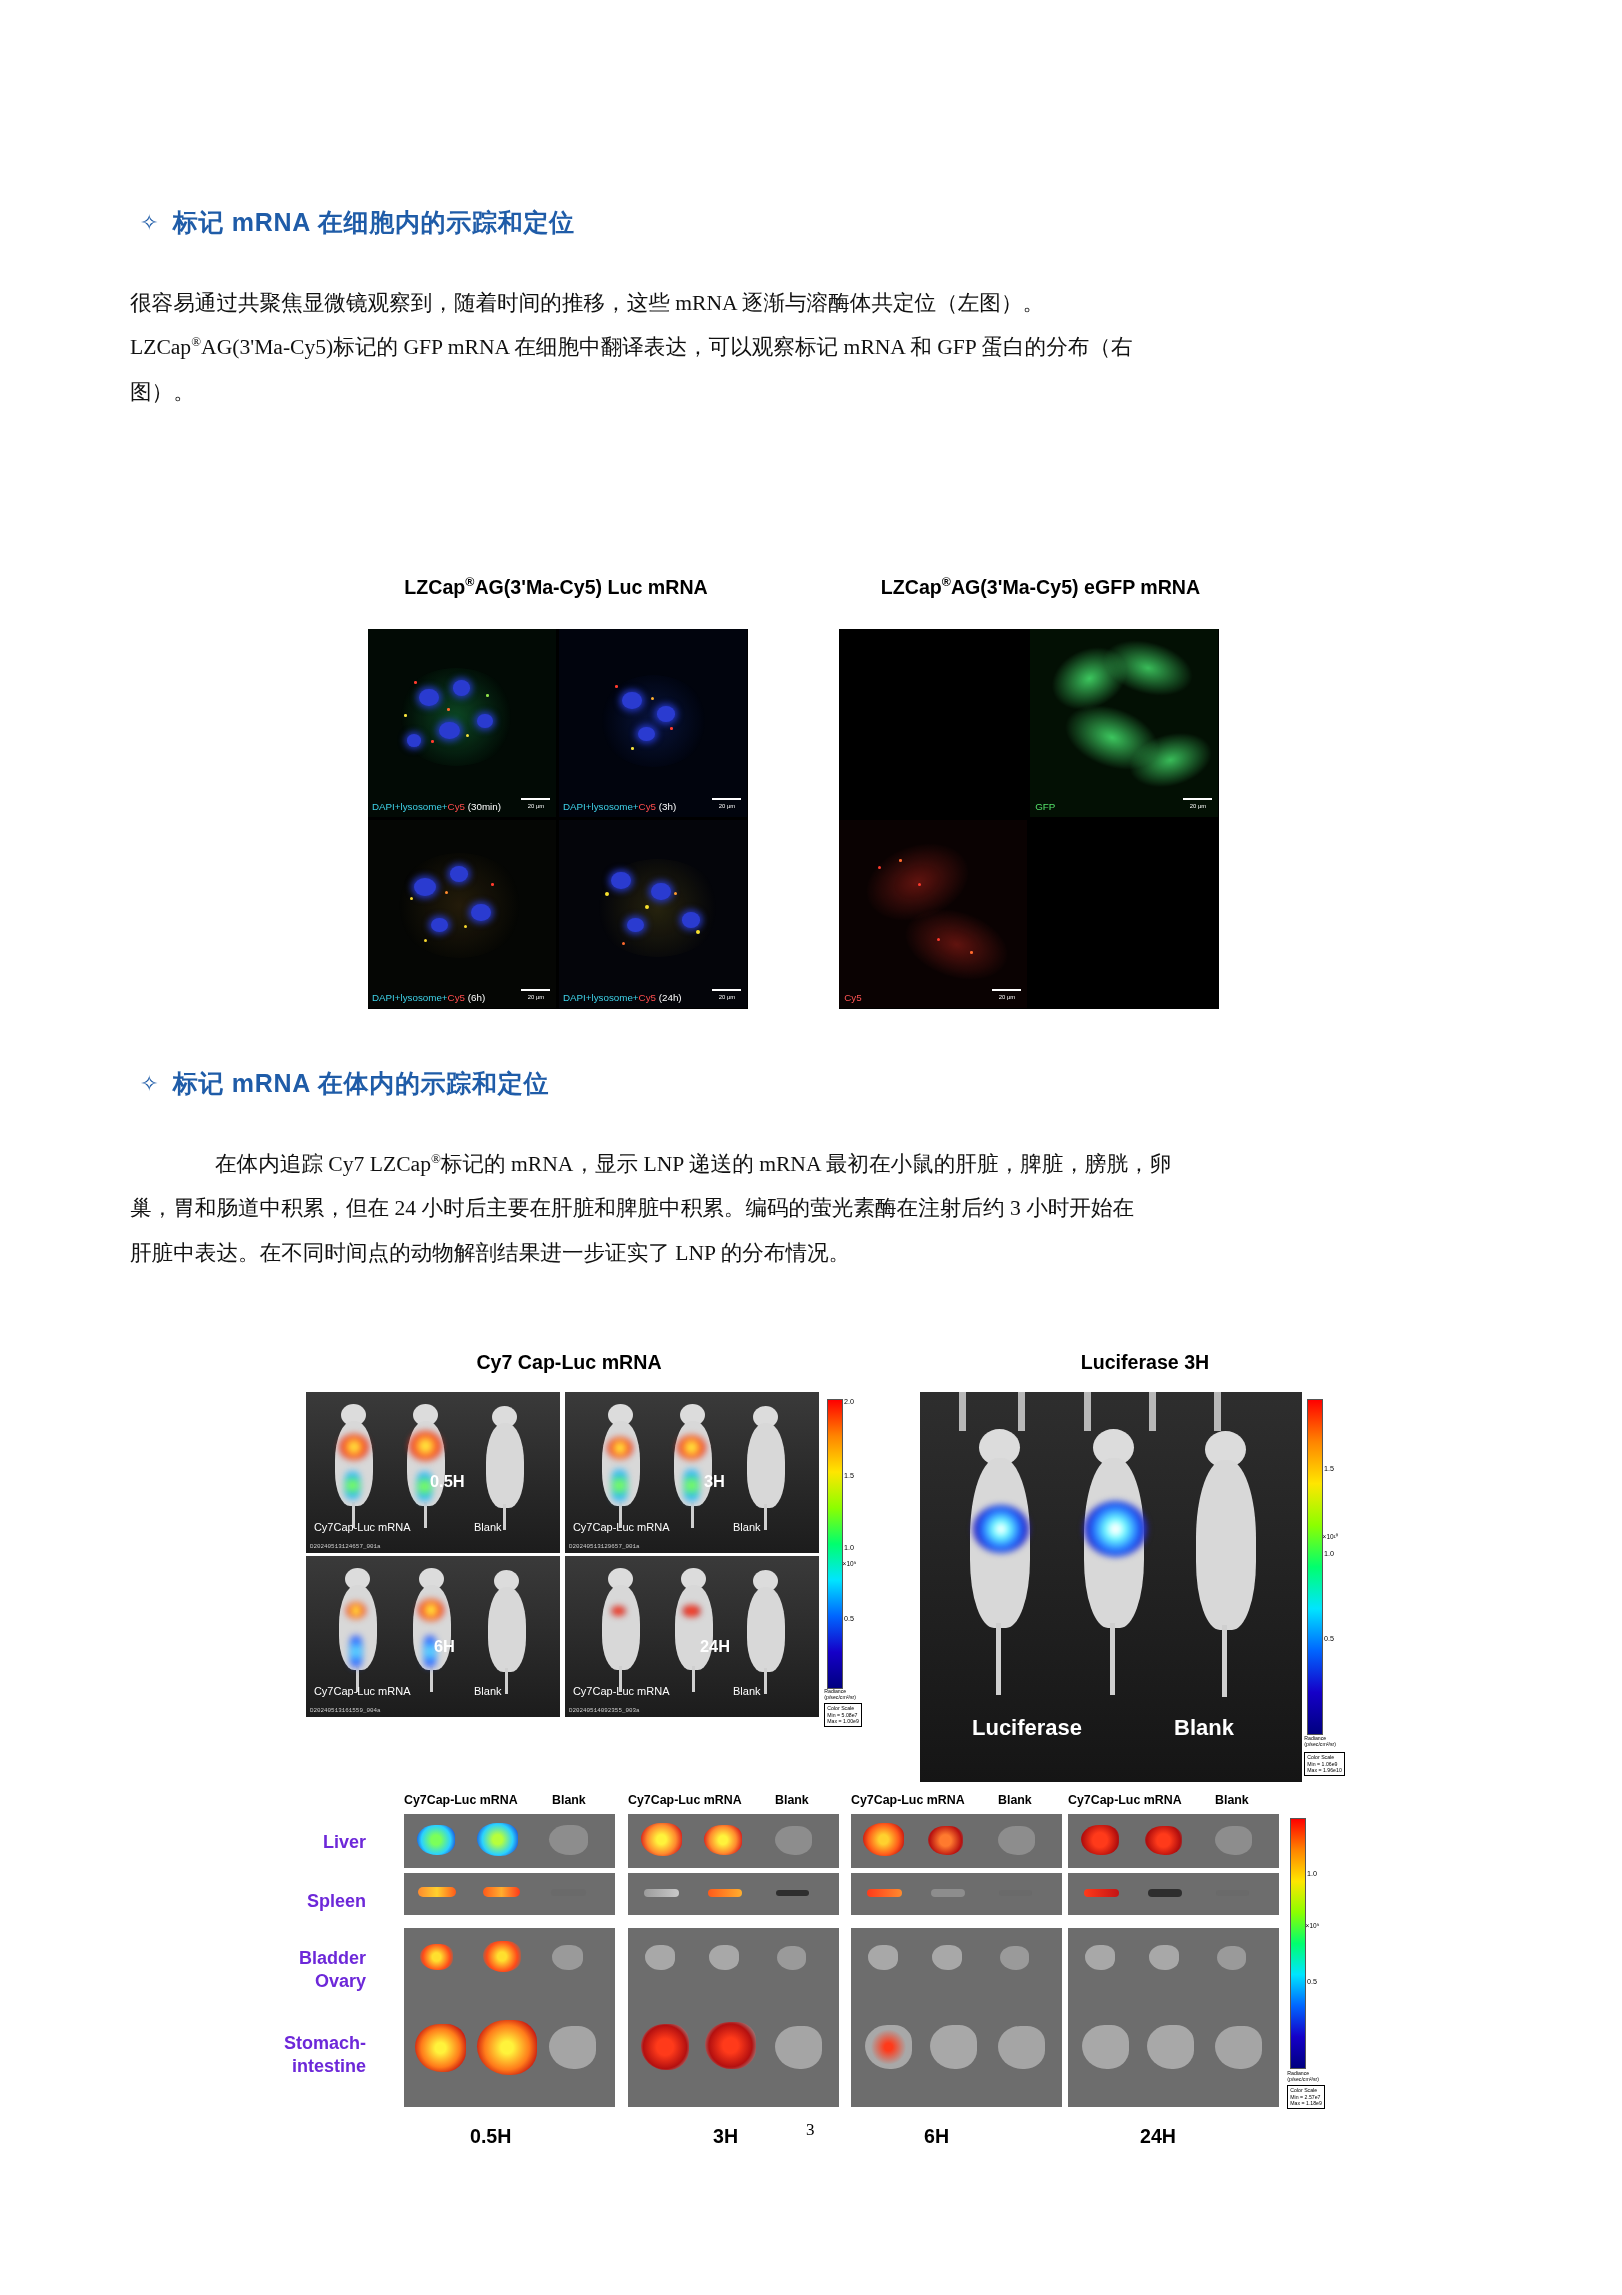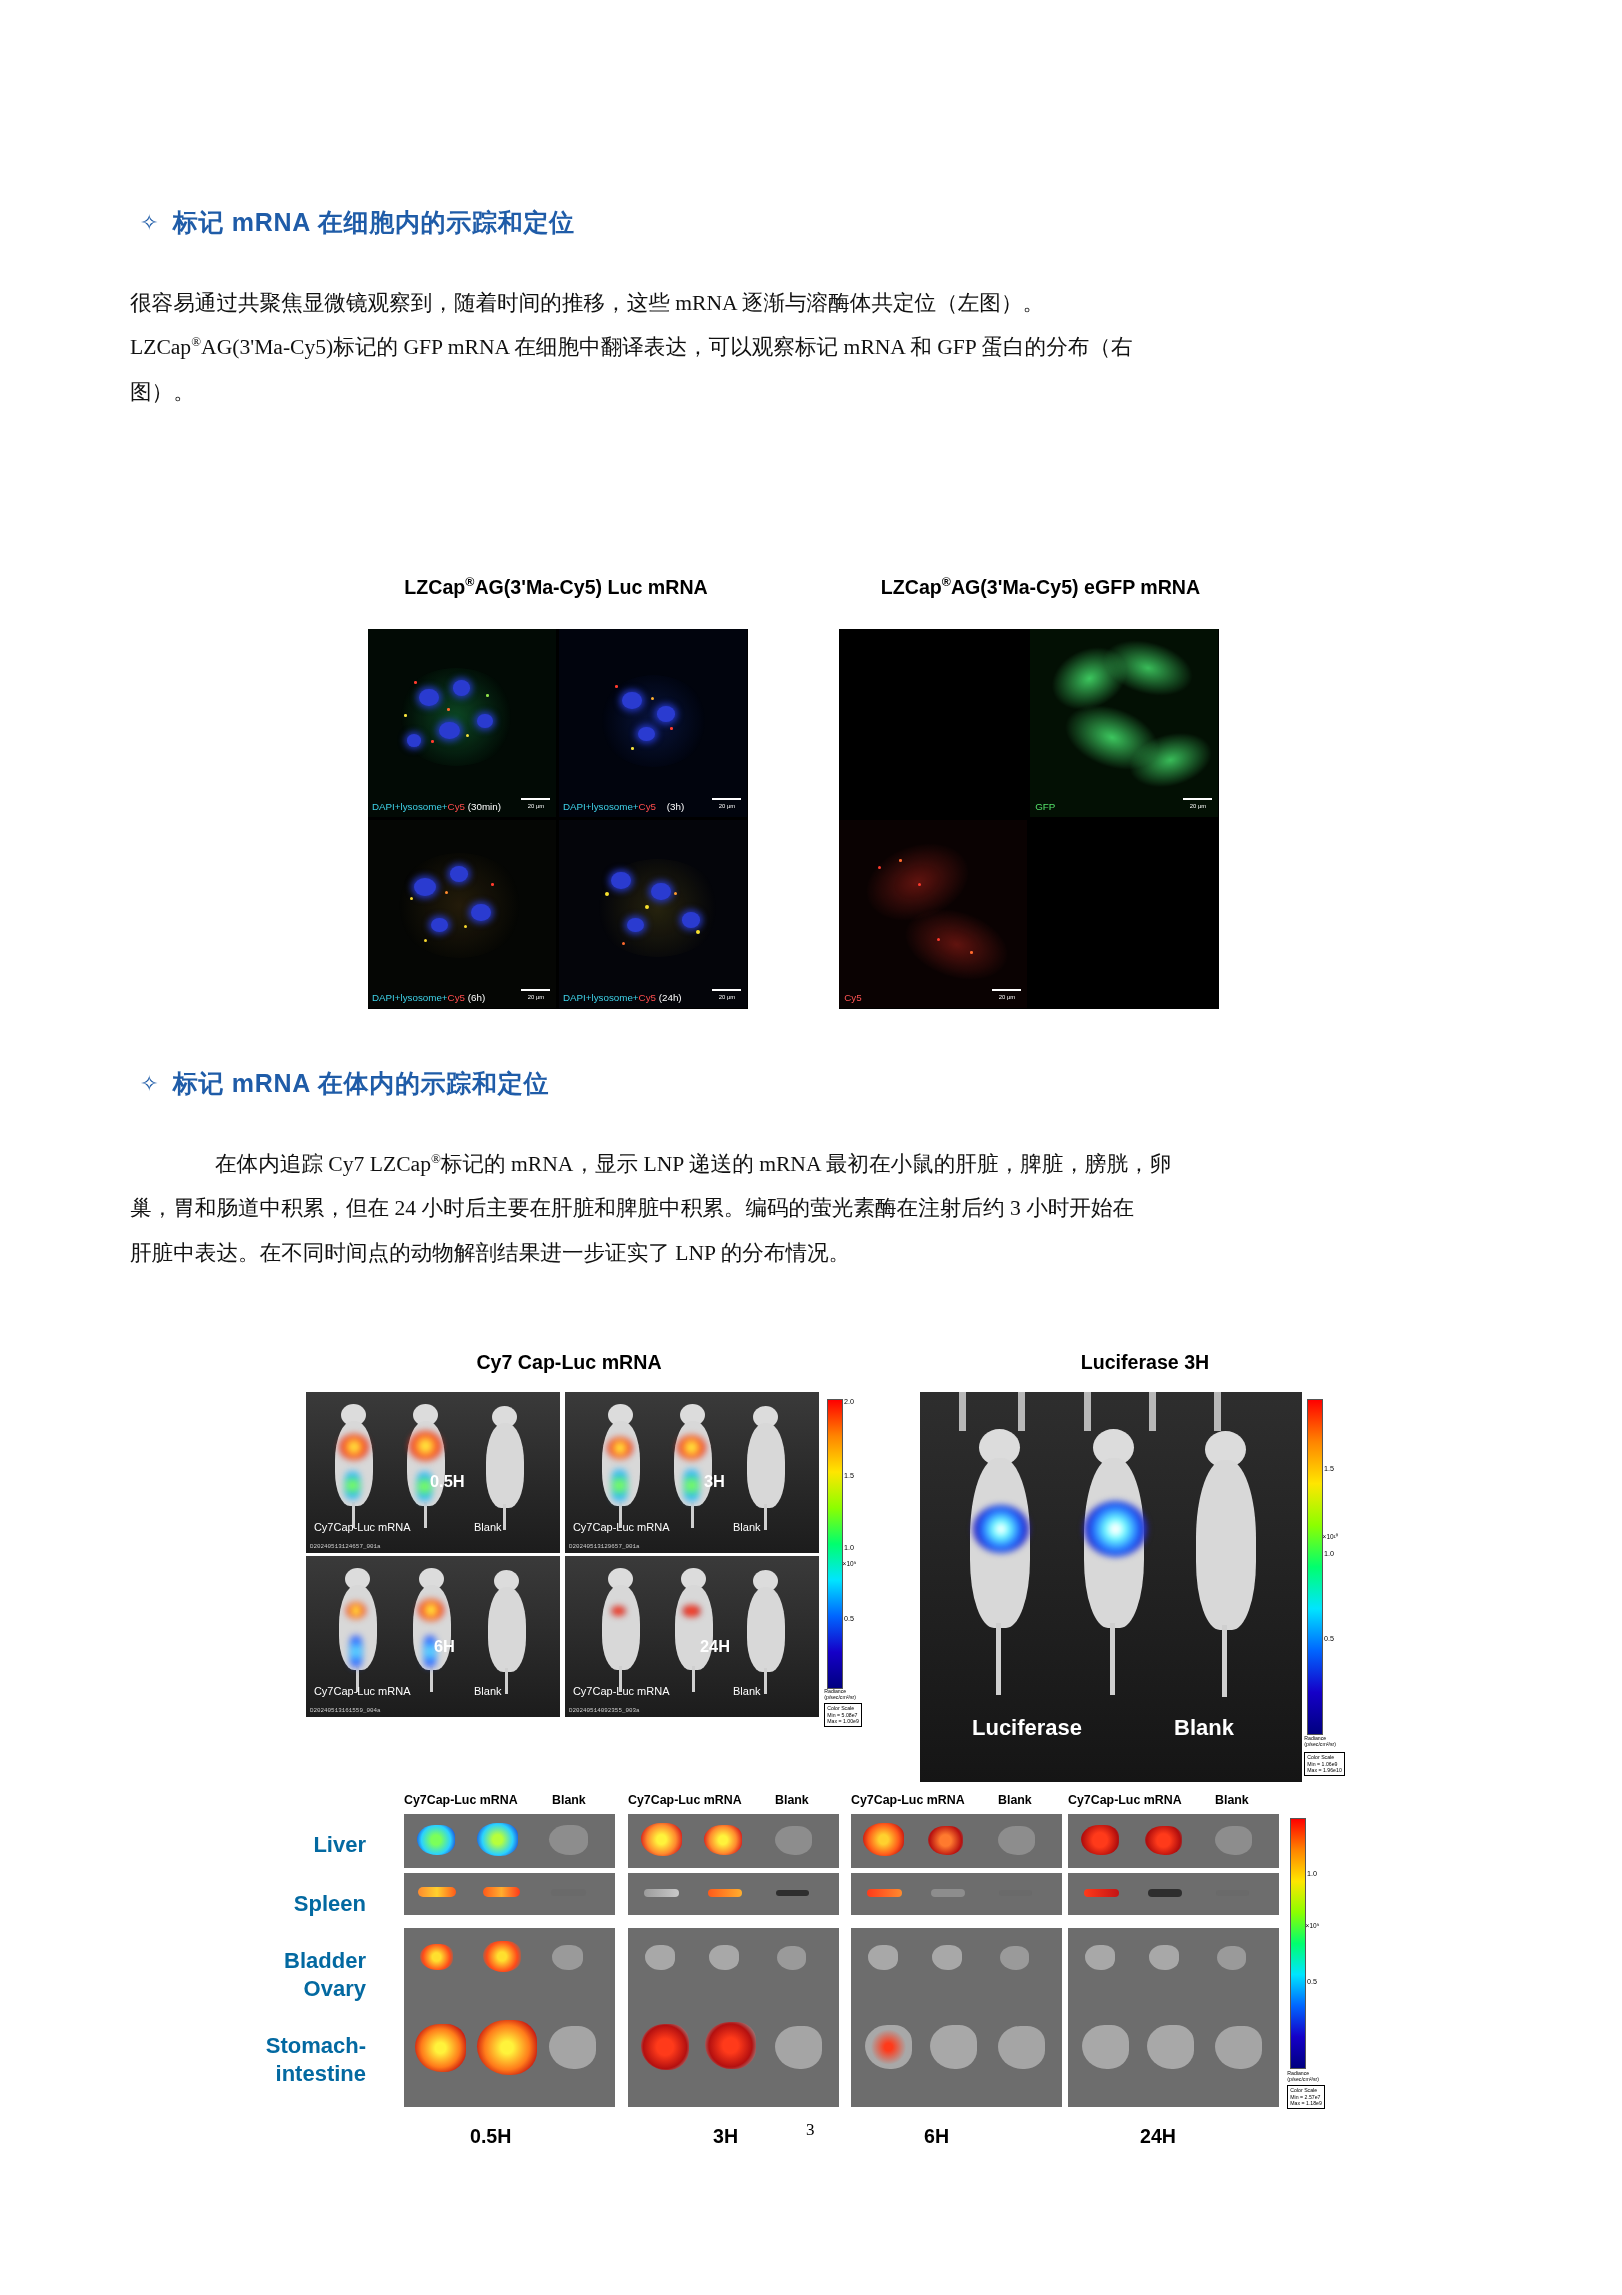--- a/index.html
+++ b/index.html
@@ -48,21 +48,21 @@
   .slabel{position:absolute;font-family:"Liberation Sans",sans-serif;color:#fff;font-size:11px;}
   .stamp{position:absolute;font-family:"Liberation Mono",monospace;color:#cfcfcf;font-size:5.9px;}
 
   
   .cbar{position:absolute;background:#fff;}
   .cbar-grad{position:absolute;}
   .cbar-txt{position:absolute;font-family:"Liberation Sans",sans-serif;font-size:7.2px;color:#000;}
   .cbar-box{position:absolute;border:0.7px solid #000;font-family:"Liberation Sans",sans-serif;font-size:5.2px;color:#000;line-height:1.25;padding:1.3px 2px;background:#fff;}
 
   
-  .organlabel{position:absolute;font-family:"Liberation Sans",sans-serif;font-weight:bold;font-size:22px;color:#0369a1;text-align:right;}
+  .organlabel{position:absolute;font-family:"Liberation Sans",sans-serif;font-weight:bold;font-size:18px;color:#6d28d9;text-align:right;}
   .colhdr{position:absolute;font-family:"Liberation Sans",sans-serif;font-weight:bold;font-size:12.4px;color:#000;}
   .timelabel{position:absolute;font-family:"Liberation Sans",sans-serif;font-weight:bold;font-size:19.6px;color:#000;}
   .organcell{position:absolute;background:#6d6d6d;overflow:hidden;}
   .organ{position:absolute;border-radius:50% 40% 45% 55%;}
   .pageno{position:absolute;font-family:"Liberation Serif",serif;font-size:17px;color:#000;}
 </style>
 </head>
 <body>
 
 <div class="page">
@@ -104,21 +104,21 @@
 
     <div class="quad" style="left:191px;top:0;width:188px;height:188px;background:#01040d;">
       <div class="cellblob" style="left:39px;top:46px;width:111px;height:92px;background:radial-gradient(circle,rgba(20,40,120,.45),rgba(0,0,0,0) 72%);"></div>
       <div class="nuc" style="left:63px;top:63px;width:19.6px;height:17px;"></div>
       <div class="nuc" style="left:98px;top:77px;width:18.3px;height:15.7px;"></div>
       <div class="nuc" style="left:79px;top:98px;width:17px;height:14.4px;"></div>
       <div class="dot" style="left:56px;top:56px;width:2.6px;height:2.6px;background:#ff3b2e;"></div>
       <div class="dot" style="left:92px;top:68px;width:3.3px;height:3.3px;background:#ffae2e;"></div>
       <div class="dot" style="left:111px;top:98px;width:2.6px;height:2.6px;background:#ff3b2e;"></div>
       <div class="dot" style="left:72px;top:118px;width:2.6px;height:2.6px;background:#f5e13c;"></div>
-      <div class="plabel" style="left:3.9px;bottom:5.2px;color:#3fd2e8;">DAPI+lysosome+<span style="color:#ff4d4d;">Cy5</span> <span style="color:#ffffff;margin-left:8px;">(3h)</span></div>
+      <div class="plabel" style="left:3.9px;bottom:5.2px;color:#3fd2e8;">DAPI+lysosome+<span style="color:#ff4d4d;">Cy5</span> <span style="color:#ffffff;">(3h)</span></div>
       <div class="scalebar" style="right:6.5px;bottom:17px;width:29px;"></div>
       <div class="scaletxt" style="right:11.8px;bottom:7.9px;">20 μm</div>
     </div>
 
     <div class="quad" style="left:0;top:191px;width:188px;height:188px;background:#050604;">
       <div class="cellblob" style="left:26px;top:33px;width:131px;height:105px;background:radial-gradient(circle,rgba(80,60,20,.4),rgba(0,0,0,0) 72%);"></div>
       <div class="nuc" style="left:46px;top:58px;width:22px;height:18.3px;"></div>
       <div class="nuc" style="left:82px;top:46px;width:18.3px;height:15.7px;"></div>
       <div class="nuc" style="left:103px;top:84px;width:19.6px;height:17px;"></div>
       <div class="nuc" style="left:63px;top:98px;width:17px;height:14.4px;"></div>

